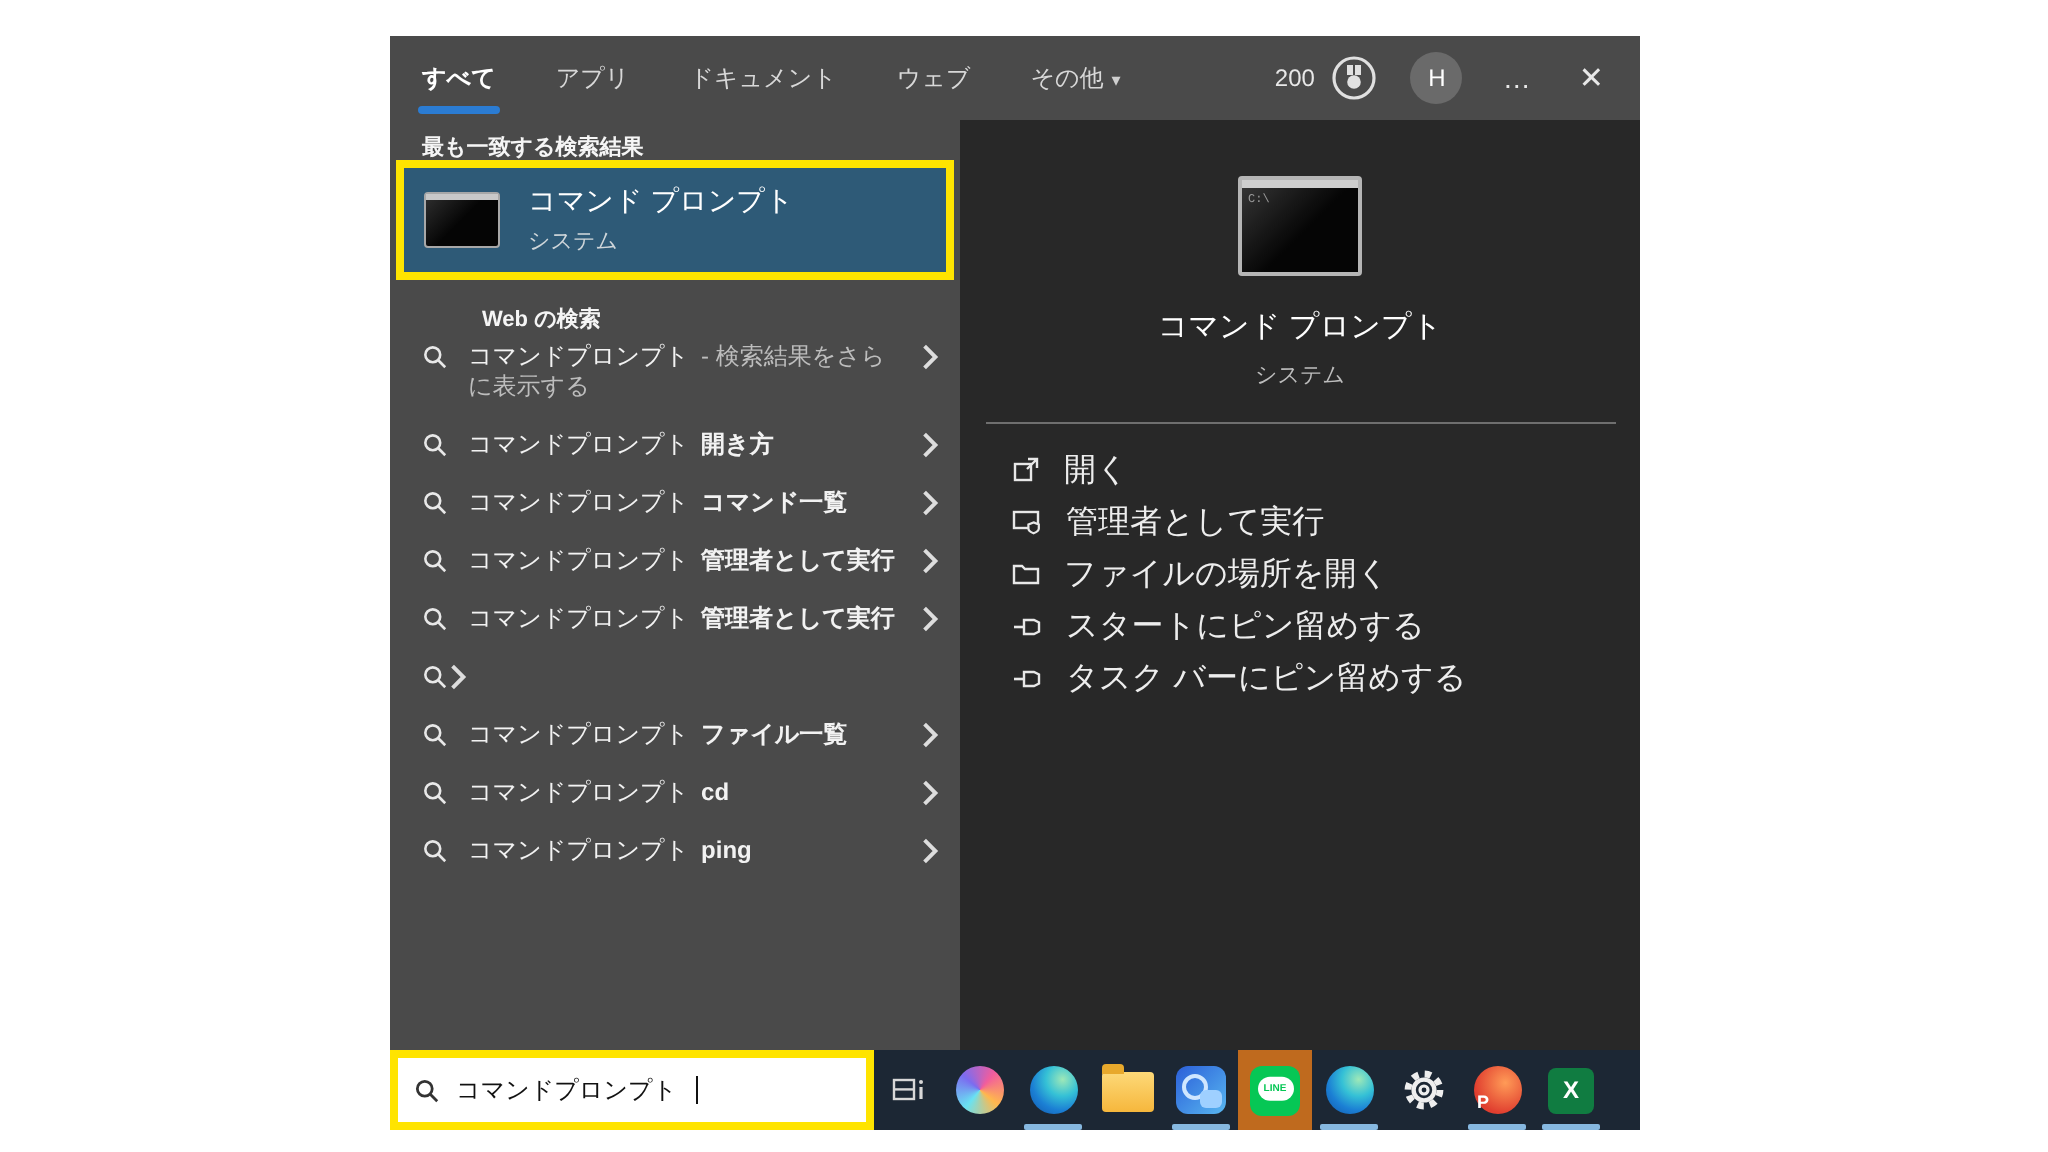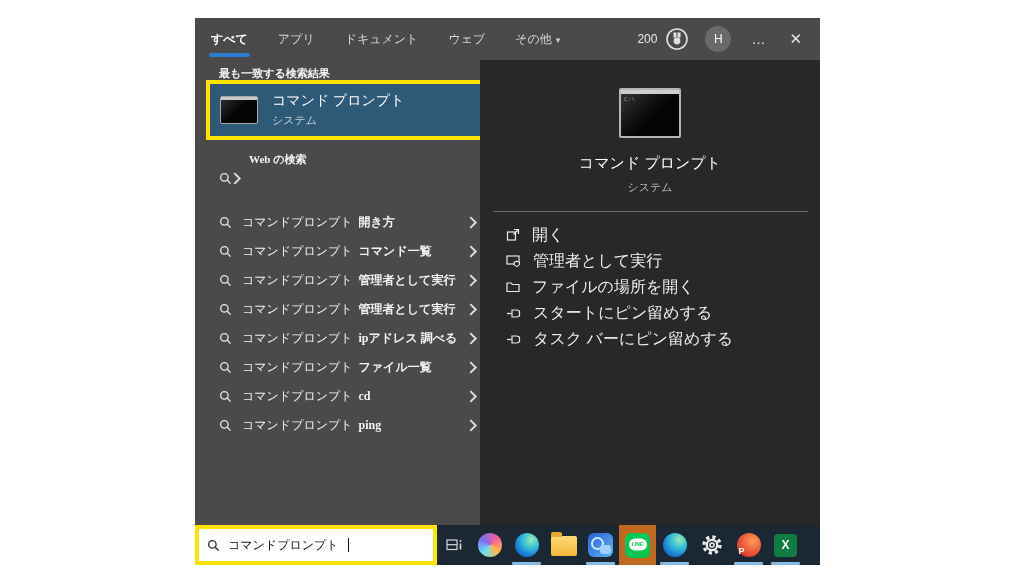--- a/index.html
+++ b/index.html
@@ -22,21 +22,21 @@
 
   .strip-right { margin-left:auto; display:flex; align-items:center; gap:16px; }
   .points { font-size:12px; color:#e8e8e8; }
   .medal { width:24px; height:24px; margin-left:-8px; }
   .avatar { width:26px; height:26px; border-radius:50%; background:#6a6a6a; color:#fff;
             font-size:12px; display:flex; align-items:center; justify-content:center; }
   .more-btn, .close-btn { font-size:14px; color:#e8e8e8; padding:2px 4px; }
   .close-btn { font-size:15px; }
 
   
-  .left-col { position:absolute; left:8px; top:42px; width:294px; bottom:0;font-family:Liberation Serif, serif; }
+  .left-col { position:absolute; left:0; top:42px; width:294px; bottom:0; }
   .section-h { font-size:11px; font-weight:bold; color:#f5f5f5; padding:6px 0 4px 16px; }
 
   .best-match { position:absolute; left:3px; top:20px; width:279px; height:60px;
                 background:#2e5a77; border:4px solid #ffe400; display:flex; align-items:center;
                 padding:0 10px; gap:14px; }
   .cmd-icon-sm { width:38px; height:28px; background:linear-gradient(135deg,#303030 0%,#050505 50%);
                  border:1px solid #a8a8a8; border-radius:2px; position:relative; flex:0 0 auto; }
   .cmd-icon-sm::before { content:""; position:absolute; left:0; top:0; right:0; height:3px; background:#c9c9c9; }
   .bm-title { font-size:14px; color:#ffffff; }
   .bm-sub   { font-size:11px; color:#cfd6da; margin-top:3px; }
@@ -148,20 +148,21 @@
 
       <div class="items">
 
         <div class="item two-line">
           <span class="mag">
               <svg width="13" height="13" viewBox="0 0 14 14">
                 <circle cx="5.8" cy="5.8" r="4" stroke="#e8e8e8" fill="none" stroke-width="1.4"></circle>
                 <line x1="8.9" y1="8.9" x2="12.5" y2="12.5" stroke="#e8e8e8" stroke-width="1.4"></line>
               </svg>
             </span>
+          <span class="txt"><span>コマンドプロンプト</span><span class="rest dim">- 検索結果をさらに表示する</span></span>
           <span class="arrow">
               <svg width="10" height="13" viewBox="0 0 8 12">
                 <path d="M1.5 1 L6.5 6 L1.5 11" stroke="#dddddd" stroke-width="1.8" fill="none"></path>
               </svg>
             </span>
         </div>
 
         <div class="item">
           <span class="mag">
               <svg width="13" height="13" viewBox="0 0 14 14">
@@ -223,21 +224,20 @@
         </div>
 
 
         <div class="item">
           <span class="mag">
               <svg width="13" height="13" viewBox="0 0 14 14">
                 <circle cx="5.8" cy="5.8" r="4" stroke="#e8e8e8" fill="none" stroke-width="1.4"></circle>
                 <line x1="8.9" y1="8.9" x2="12.5" y2="12.5" stroke="#e8e8e8" stroke-width="1.4"></line>
               </svg>
             </span>
-          <span class="txt"><span>コマンドプロンプト</span><span class="rest">ipアドレス 調べる</span></span>
           <span class="arrow">
               <svg width="10" height="13" viewBox="0 0 8 12">
                 <path d="M1.5 1 L6.5 6 L1.5 11" stroke="#dddddd" stroke-width="1.8" fill="none"></path>
               </svg>
             </span>
         </div>
 
         <div class="item">
           <span class="mag">
               <svg width="13" height="13" viewBox="0 0 14 14">

